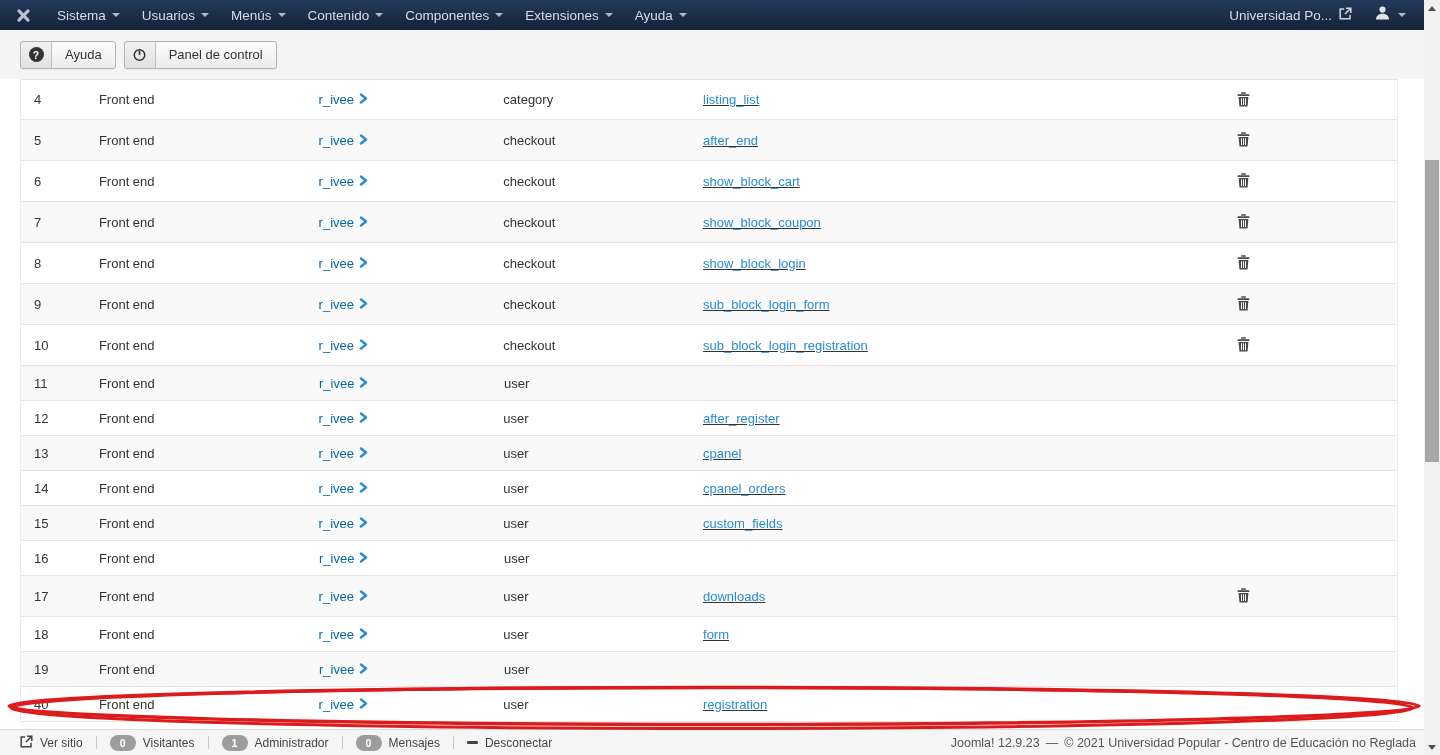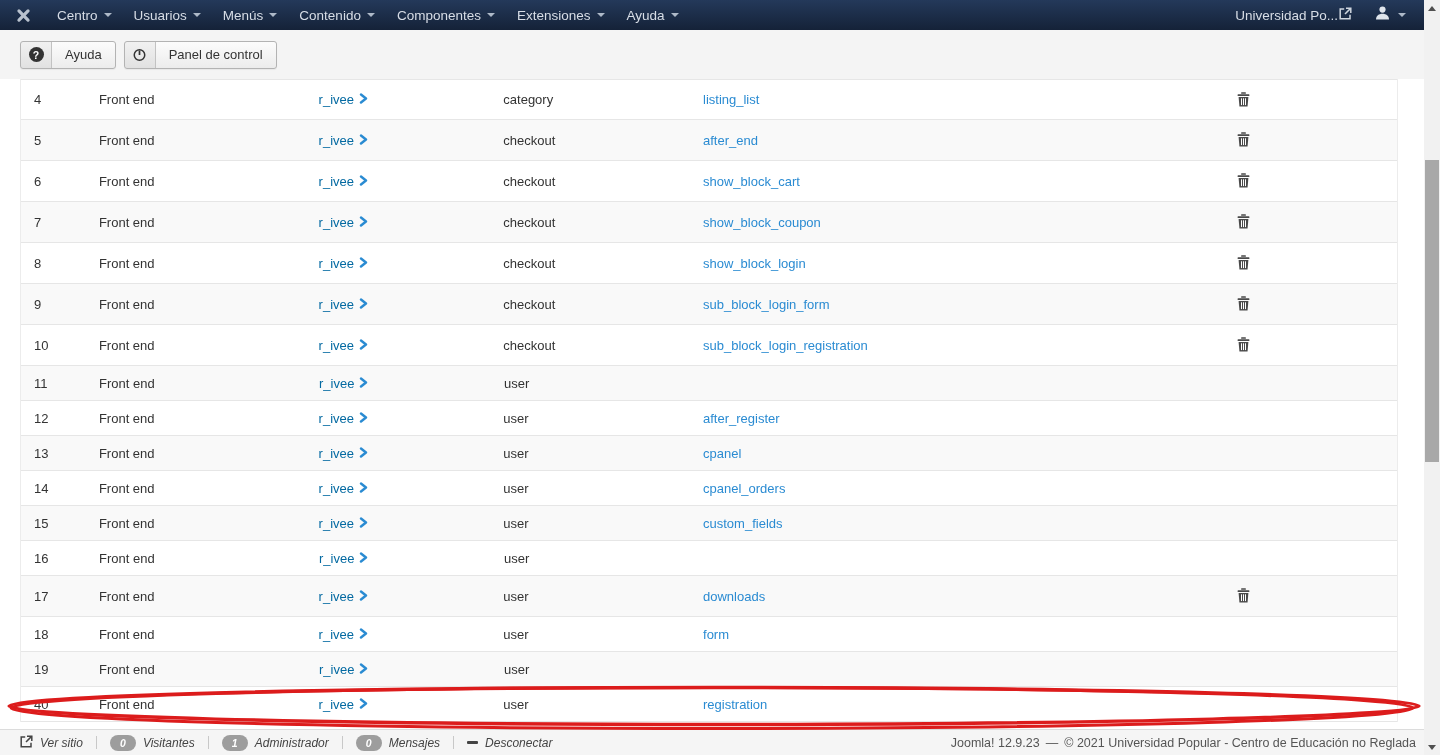--- a/index.html
+++ b/index.html
@@ -11,21 +11,21 @@
   .navbar { position:absolute; top:0; left:0; width:1424px; height:30px;
             background:linear-gradient(to bottom,#24395a,#152238);
             display:flex; align-items:center; }
   .logo-wrap { width:46px; display:flex; justify-content:center; align-items:center; }
   .menus { display:flex; align-items:center; height:30px; }
   .menu-item { display:flex; align-items:center; gap:6px; padding:0 11px; height:30px;
                color:#d7dde6; font-size:13.5px; cursor:pointer; }
   .caret-down { width:0; height:0; border-left:4px solid transparent; border-right:4px solid transparent;
                 border-top:4px solid #aeb9c8; display:inline-block; }
   .nav-right { margin-left:auto; display:flex; align-items:center; gap:22px; padding-right:18px; }
-  .site-link { display:flex; align-items:center; gap:1px; color:#d7dde6; font-size:13.5px; cursor:pointer; }
+  .site-link { display:flex; align-items:center; gap:7px; color:#d7dde6; font-size:13.5px; cursor:pointer; }
   .user-menu { display:flex; align-items:center; gap:7px; cursor:pointer; }
 
   
   .toolbar { position:absolute; top:30px; left:0; width:1424px; height:49px;
              background:#f4f4f4; display:flex; align-items:center; gap:8px; padding:0 0 0 20px; }
   .jbtn { display:flex; align-items:stretch; height:28px; border:1px solid #b3b3b3; border-radius:3px;
           background:linear-gradient(to bottom,#fcfcfc,#ececec); cursor:pointer; overflow:hidden;
           box-shadow:0 1px 1px rgba(0,0,0,0.05); }
   .jbtn .icon-cell { display:flex; align-items:center; justify-content:center; width:31px;
                      background:rgba(0,0,0,0.045); border-right:1px solid #c2c2c2; }
@@ -38,32 +38,32 @@
   .otable { position:absolute; left:20px; top:0; width:1378px;
             border-left:1px solid #ececec; border-right:1px solid #ececec; }
   .orow { display:flex; align-items:center; height:35px; border-bottom:1px solid #e6e6e6; background:#fff; font-size:13px; color:#333; }
   .orow:first-child { border-top:1px solid #e6e6e6; }
   .orow.deletable { height:41px; }
   .orow.striped { background:#f9f9f9; }
   .c-id       { width:78px;  padding-left:13px; }
   .c-loc      { width:220px; }
   .c-tpl      { width:185px; display:flex; align-items:center; gap:5px; }
   .c-type     { width:200px; }
-  .c-file     { width:525px; }
+  .c-file     { width:525px;text-decoration:underline; }
   .c-act      { width:170px; padding-left:8px; }
   a.blue-link { color:#2a8bd2; text-decoration:none; cursor:pointer; }
   .tpl-link   { display:flex; align-items:center; gap:5px; color:#0369a1; cursor:pointer; }
   .trash-btn  { background:none; border:none; cursor:pointer; padding:2px; line-height:0; }
 
   
   .statusbar { position:absolute; left:0; top:729px; width:1424px; height:26px; background:#f5f5f5;
                border-top:1px solid #dcdcdc; display:flex; align-items:center;
                font-size:12px; color:#444; padding:0 8px 0 20px; }
   .sb-left { display:flex; align-items:center; gap:13px; }
-  .sb-item { display:flex; align-items:center; gap:7px; cursor:pointer; color:#444;font-style:italic; }
+  .sb-item { display:flex; align-items:center; gap:7px; cursor:pointer; color:#444; }
   .sb-div  { width:1px; height:13px; background:#c8c8c8; }
   .badge   { min-width:26px; height:16px; border-radius:9px; background:#9d9d9d; color:#fff;
              font-size:10.5px; font-weight:bold; display:flex; align-items:center; justify-content:center; padding:0 6px; }
   .dash-ic { width:11px; height:3px; background:#444; border-radius:1px; display:inline-block; }
   .sb-right { margin-left:auto; color:#555; font-size:12.5px; display:flex; gap:6px; align-items:center; }
 
   
   .scrollbar { position:absolute; top:0; right:0; width:16px; height:755px; background:#f1f1f1; }
   .sb-arrow-up, .sb-arrow-down { position:absolute; left:0; width:16px; height:16px;
                display:flex; align-items:center; justify-content:center; cursor:pointer; }
@@ -84,21 +84,21 @@
     <span class="logo-wrap">
       <svg width="17" height="17" viewBox="0 0 18 18">
         <g stroke="#b9c2ce" stroke-width="3.4" stroke-linecap="round" fill="none">
           <line x1="4.2" y1="4.2" x2="13.8" y2="13.8"></line>
           <line x1="13.8" y1="4.2" x2="4.2" y2="13.8"></line>
         </g>
       </svg>
     </span>
     <nav class="menus">
         <div class="menu-item">
-          <span>Centro</span>
+          <span>Sistema</span>
           <span class="caret-down"></span>
         </div>
         <div class="menu-item">
           <span>Usuarios</span>
           <span class="caret-down"></span>
         </div>
         <div class="menu-item">
           <span>Menús</span>
           <span class="caret-down"></span>
         </div>

